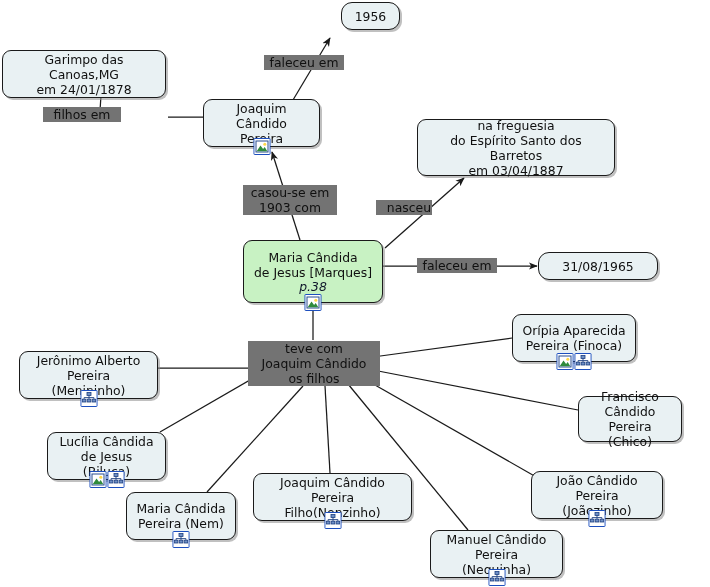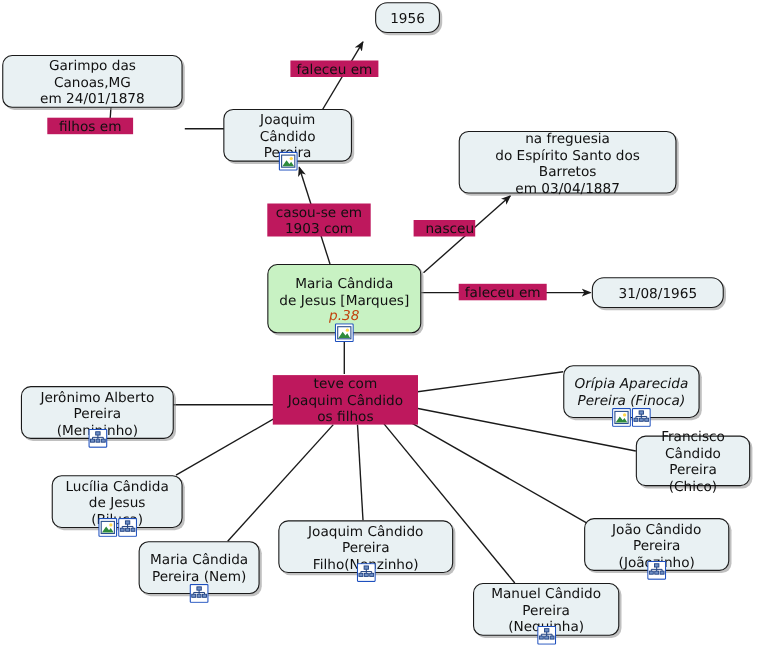--- a/index.html
+++ b/index.html
@@ -47,21 +47,21 @@
     color: #101010;
     padding: 3px 8px 3px 8px;
   }
   .node.green {
     background: #c8f2c3;
   }
   .node .title {
     white-space: pre-line;
   }
   .node .pageref {
-    color: #c2410c;
+    color: #0f172a;
     font-style: italic;
     font-size: 12.4px;
     line-height: 14px;
   }
   .node.pill {
     border-radius: 11px;
     font-size: 12.4px;
   }
 
   
@@ -87,21 +87,21 @@
   .ibadge svg { display: block; }
 
   
   .elabel {
     position: absolute;
     font-size: 12.4px;
     line-height: 15px;
     color: #101010;
     white-space: pre-line;
     text-align: center;
-    background: #be185d;
+    background: #737373;
     padding: 0 1px;
     z-index: 3;
   }
 </style>
 </head>
 <body>
 
 <div id="canvas">
 
   <svg id="edges" viewBox="0 0 710 587">
@@ -195,21 +195,21 @@
           <path d="M2.2 12.2 L6 6.6 L8.6 10 L10.2 8 L12.8 12.2 Z" fill="#2f8b3c"></path>
         </svg>
       </span>
     </div>
   </div>
 
   <div class="node pill" style="left:538px; top:252px; width:120px; height:28px;">
     <div class="title">31/08/1965</div>
   </div>
 
-  <div class="node" style="left:512px; top:332px; width:124px; height:48px;font-style:italic;">
+  <div class="node" style="left:512px; top:314px; width:124px; height:48px;">
     <div class="title">Orípia Aparecida
 Pereira (Finoca)</div>
     <div class="icons">
       <span class="ibadge">
         <svg width="15" height="15" viewBox="0 0 15 15">
           <rect x="0" y="0" width="15" height="15" fill="#ffffff"></rect>
           <rect x="1.5" y="2" width="12" height="11" fill="#ffffff" stroke="#2a4f8f" stroke-width="1"></rect>
           <circle cx="10.3" cy="5.2" r="1.5" fill="#ffd84a"></circle>
           <path d="M2.2 12.2 L6 6.6 L8.6 10 L10.2 8 L12.8 12.2 Z" fill="#2f8b3c"></path>
         </svg>

